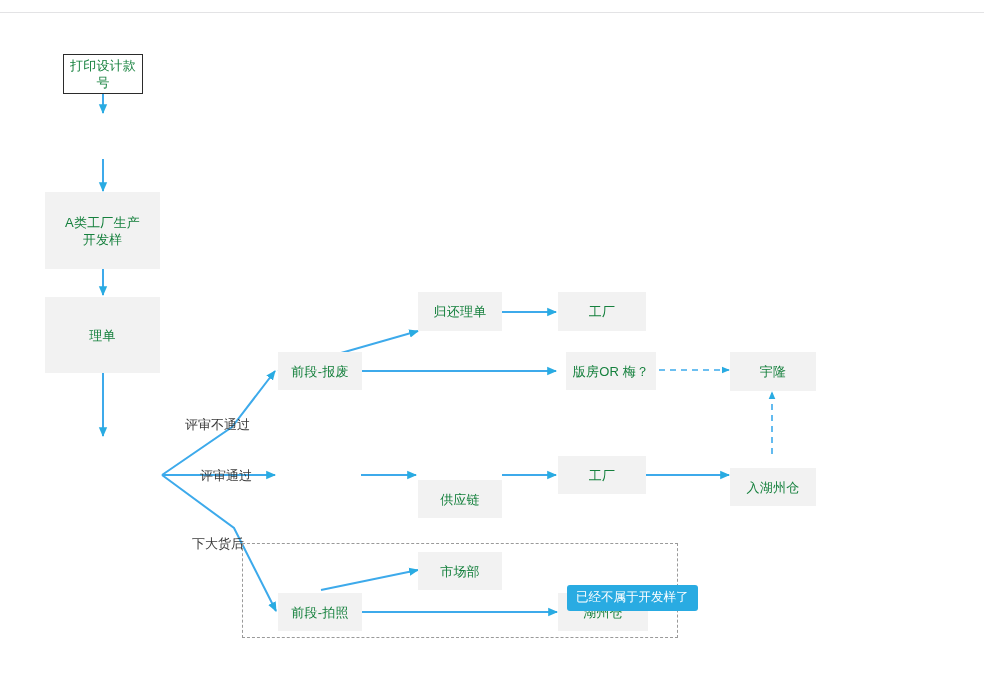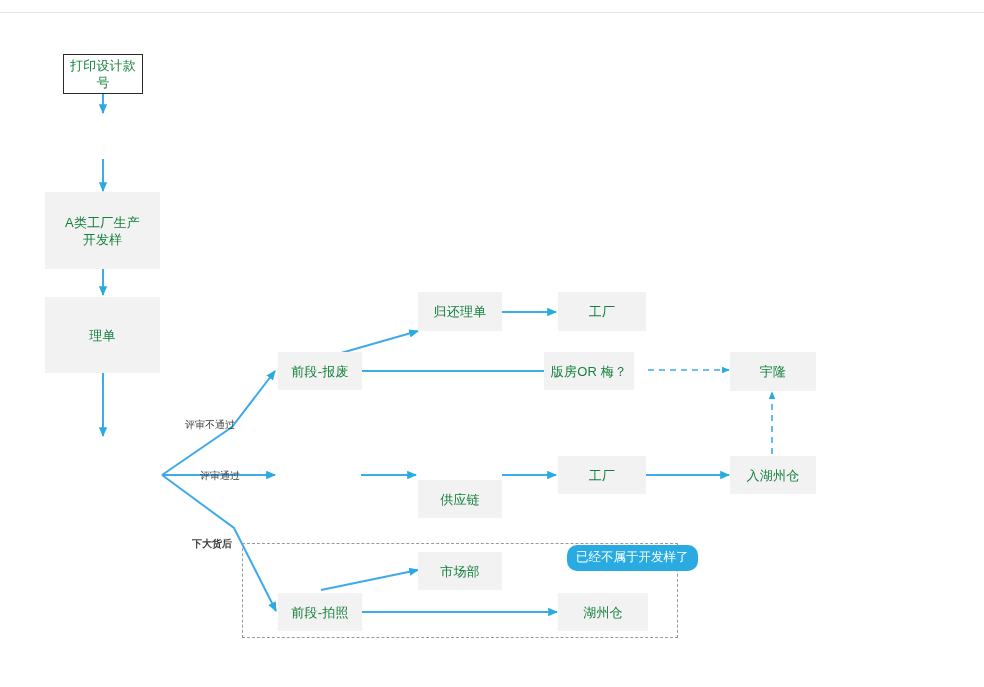--- a/index.html
+++ b/index.html
@@ -48,35 +48,36 @@
     color: #15803d;
     letter-spacing: 0.2px;
     white-space: pre-line;
   }
   .node.outlined {
     background: #ffffff;
     border: 1px solid #2b2b2b;
   }
   .edge-label {
     position: absolute;
-    font-size: 10px;
+    font-size: 13px;
     line-height: 15px;
     color: #3b3b3b;
     white-space: nowrap;
     background: transparent;
   }
   .badge {
     position: absolute;
     background: #29abe2;
     color: #ffffff;
     font-size: 12.5px;
     line-height: 15px;
     padding: 5px 9px 6px 9px;
-    border-radius: 10px;
+    border-radius: 3px;
     white-space: nowrap;
+    margin-top: 40px;
   }
   .group-frame {
     position: absolute;
     box-sizing: border-box;
     border: 1px dashed #9a9a9a;
     background: transparent;
   }
 </style>
 </head>
 <body>
@@ -149,38 +150,38 @@
 
   <div class="node" style="left:45px; top:297px; width:115px; height:76px;">理单</div>
 
 
   <div class="node" style="left:278px; top:352px; width:84px; height:38px;">前段-报废</div>
 
   <div class="node" style="left:418px; top:292px; width:84px; height:39px;">归还理单</div>
 
   <div class="node" style="left:558px; top:292px; width:88px; height:39px;">工厂</div>
 
-  <div class="node" style="left:544px; top:352px; width:90px; height:38px;">版房OR 梅？</div>
+  <div class="node" style="left:566px; top:352px; width:90px; height:38px;">版房OR 梅？</div>
 
   <div class="node" style="left:730px; top:352px; width:86px; height:39px;">宇隆</div>
 
 
   <div class="node" style="left:418px; top:480px; width:84px; height:38px;font-family:Liberation Serif, serif;">供应链</div>
 
   <div class="node" style="left:558px; top:456px; width:88px; height:38px;">工厂</div>
 
-  <div class="node" style="left:730px; top:456px; width:86px; height:38px;">入湖州仓</div>
+  <div class="node" style="left:730px; top:468px; width:86px; height:38px;">入湖州仓</div>
 
   <div class="node" style="left:278px; top:593px; width:84px; height:38px;">前段-拍照</div>
 
   <div class="node" style="left:418px; top:552px; width:84px; height:38px;">市场部</div>
 
   <div class="node" style="left:558px; top:593px; width:90px; height:38px;">湖州仓</div>
 
   <div class="edge-label" style="left:185px; top:417px;">评审不通过</div>
 
   <div class="edge-label" style="left:200px; top:468px;">评审通过</div>
 
-  <div class="edge-label" style="left:192px; top:536px;font-weight:bold;">下大货后</div>
+  <div class="edge-label" style="left:192px; top:536px;">下大货后</div>
 
   <div class="badge" style="left:567px; top:545px;">已经不属于开发样了</div>
 
 </div>
 
 </body></html>

